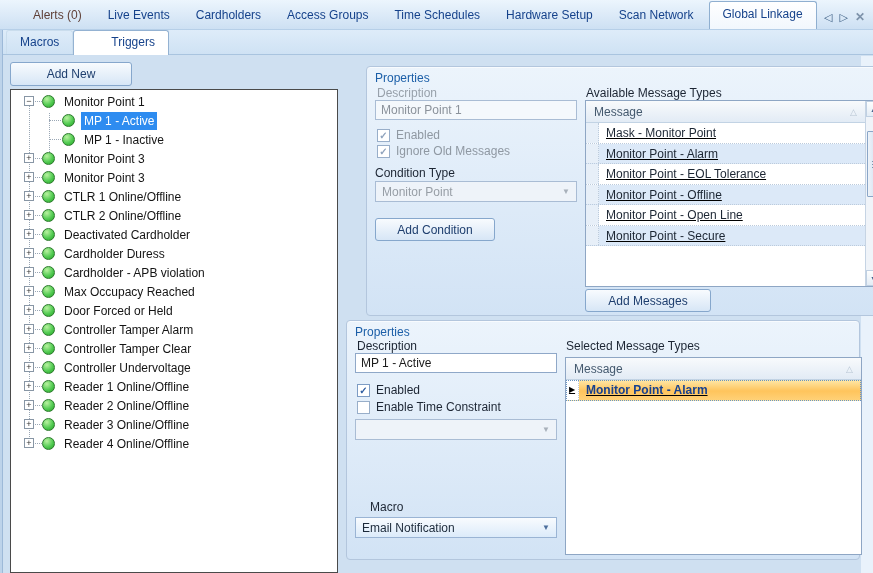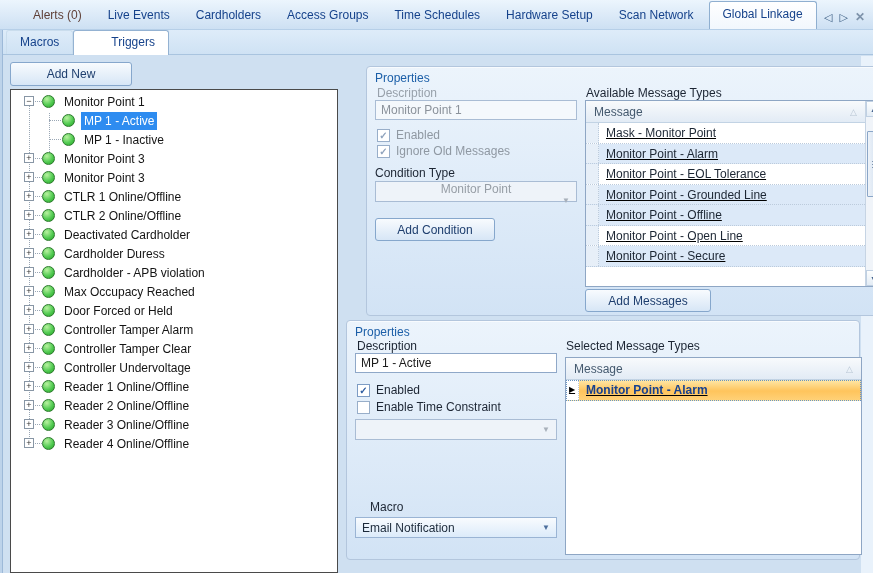--- a/index.html
+++ b/index.html
@@ -246,21 +246,21 @@
     <div class="cbrow" style="left:10px; top:61px;">
       <span class="cbox">✓</span>
       <span class="cblabel">Enabled</span>
     </div>
     <div class="cbrow" style="left:10px; top:77px;">
       <span class="cbox">✓</span>
       <span class="cblabel">Ignore Old Messages</span>
     </div>
 
     <div class="flabel" style="left:8px; top:99px;">Condition Type</div>
-    <div class="dd" style="left:8px; top:114px; width:202px;flex-direction:column;">
+    <div class="dd" style="left:8px; top:114px; width:202px;">
       <span>Monitor Point</span>
       <span class="arr">▼</span>
     </div>
 
     <div class="btn" style="left:8px; top:151px; width:120px; height:23px;">Add Condition</div>
 
     <div class="flabel" style="left:219px; top:19px;">Available Message Types</div>
     <div class="list" style="left:218px; top:33px; width:297px; height:187px;">
       <div class="lheader" style="right:16px;">
         <span>Message</span>
@@ -274,24 +274,20 @@
         <div class="lrow alt">
           <span class="rowsel"></span>
           <span class="rowtxt">Monitor Point - Alarm</span>
         </div>
         <div class="lrow">
           <span class="rowsel"></span>
           <span class="rowtxt">Monitor Point - EOL Tolerance</span>
         </div>
         <div class="lrow alt">
           <span class="rowsel"></span>
-          <span class="rowtxt">Monitor Point - Grounded Line</span>
-        </div>
-        <div class="lrow alt">
-          <span class="rowsel"></span>
           <span class="rowtxt">Monitor Point - Offline</span>
         </div>
         <div class="lrow">
           <span class="rowsel"></span>
           <span class="rowtxt">Monitor Point - Open Line</span>
         </div>
         <div class="lrow alt">
           <span class="rowsel"></span>
           <span class="rowtxt">Monitor Point - Secure</span>
         </div>

